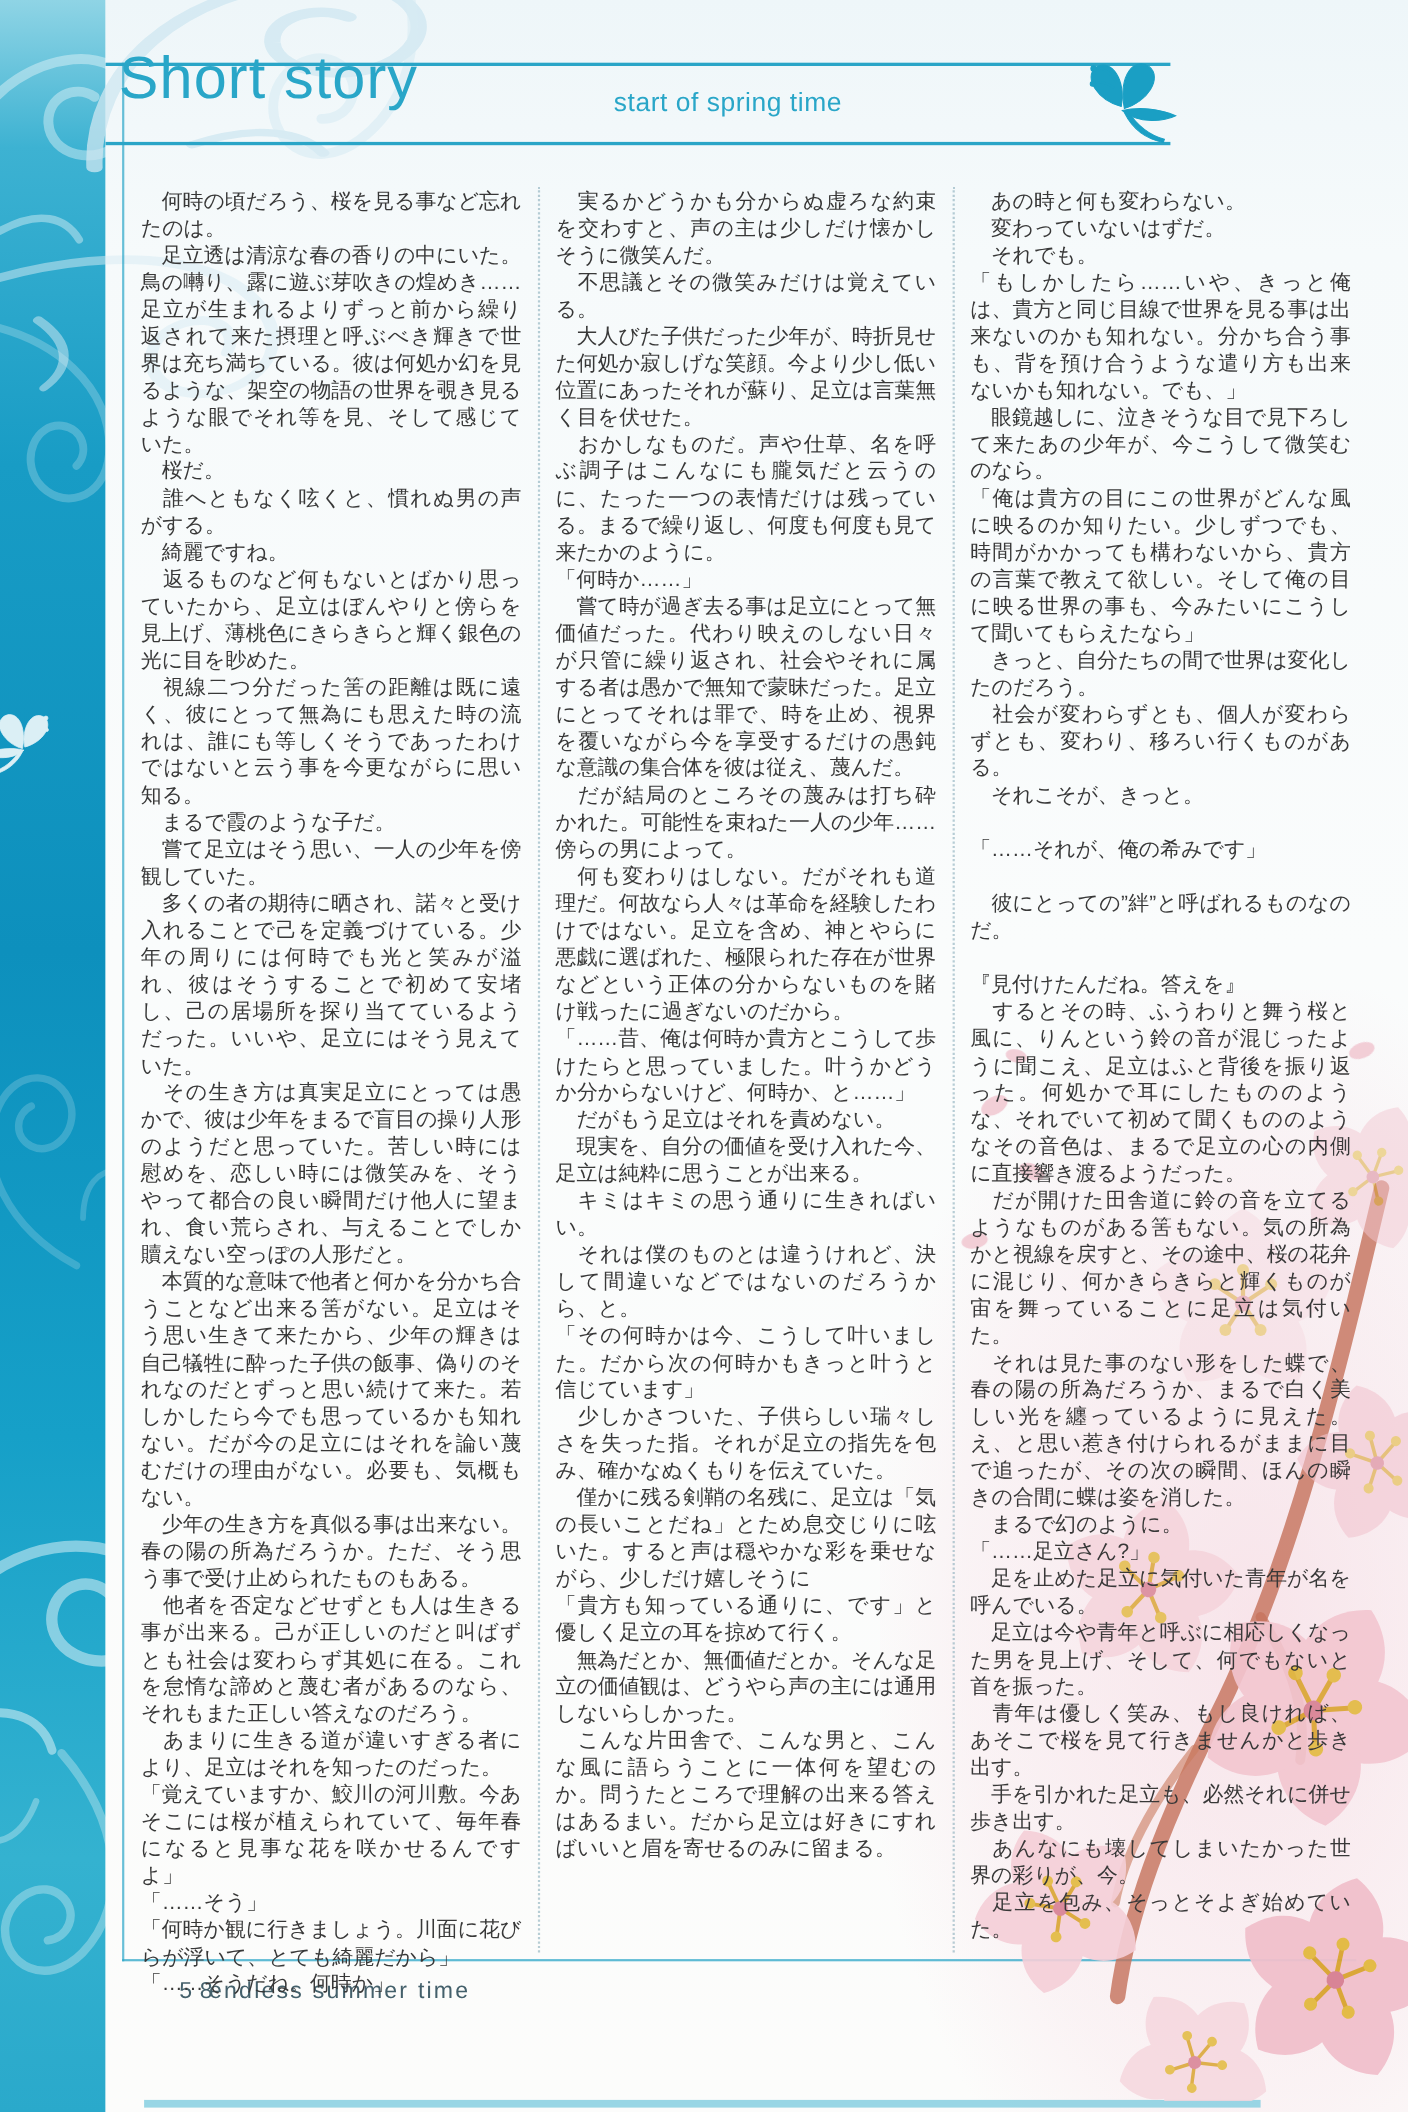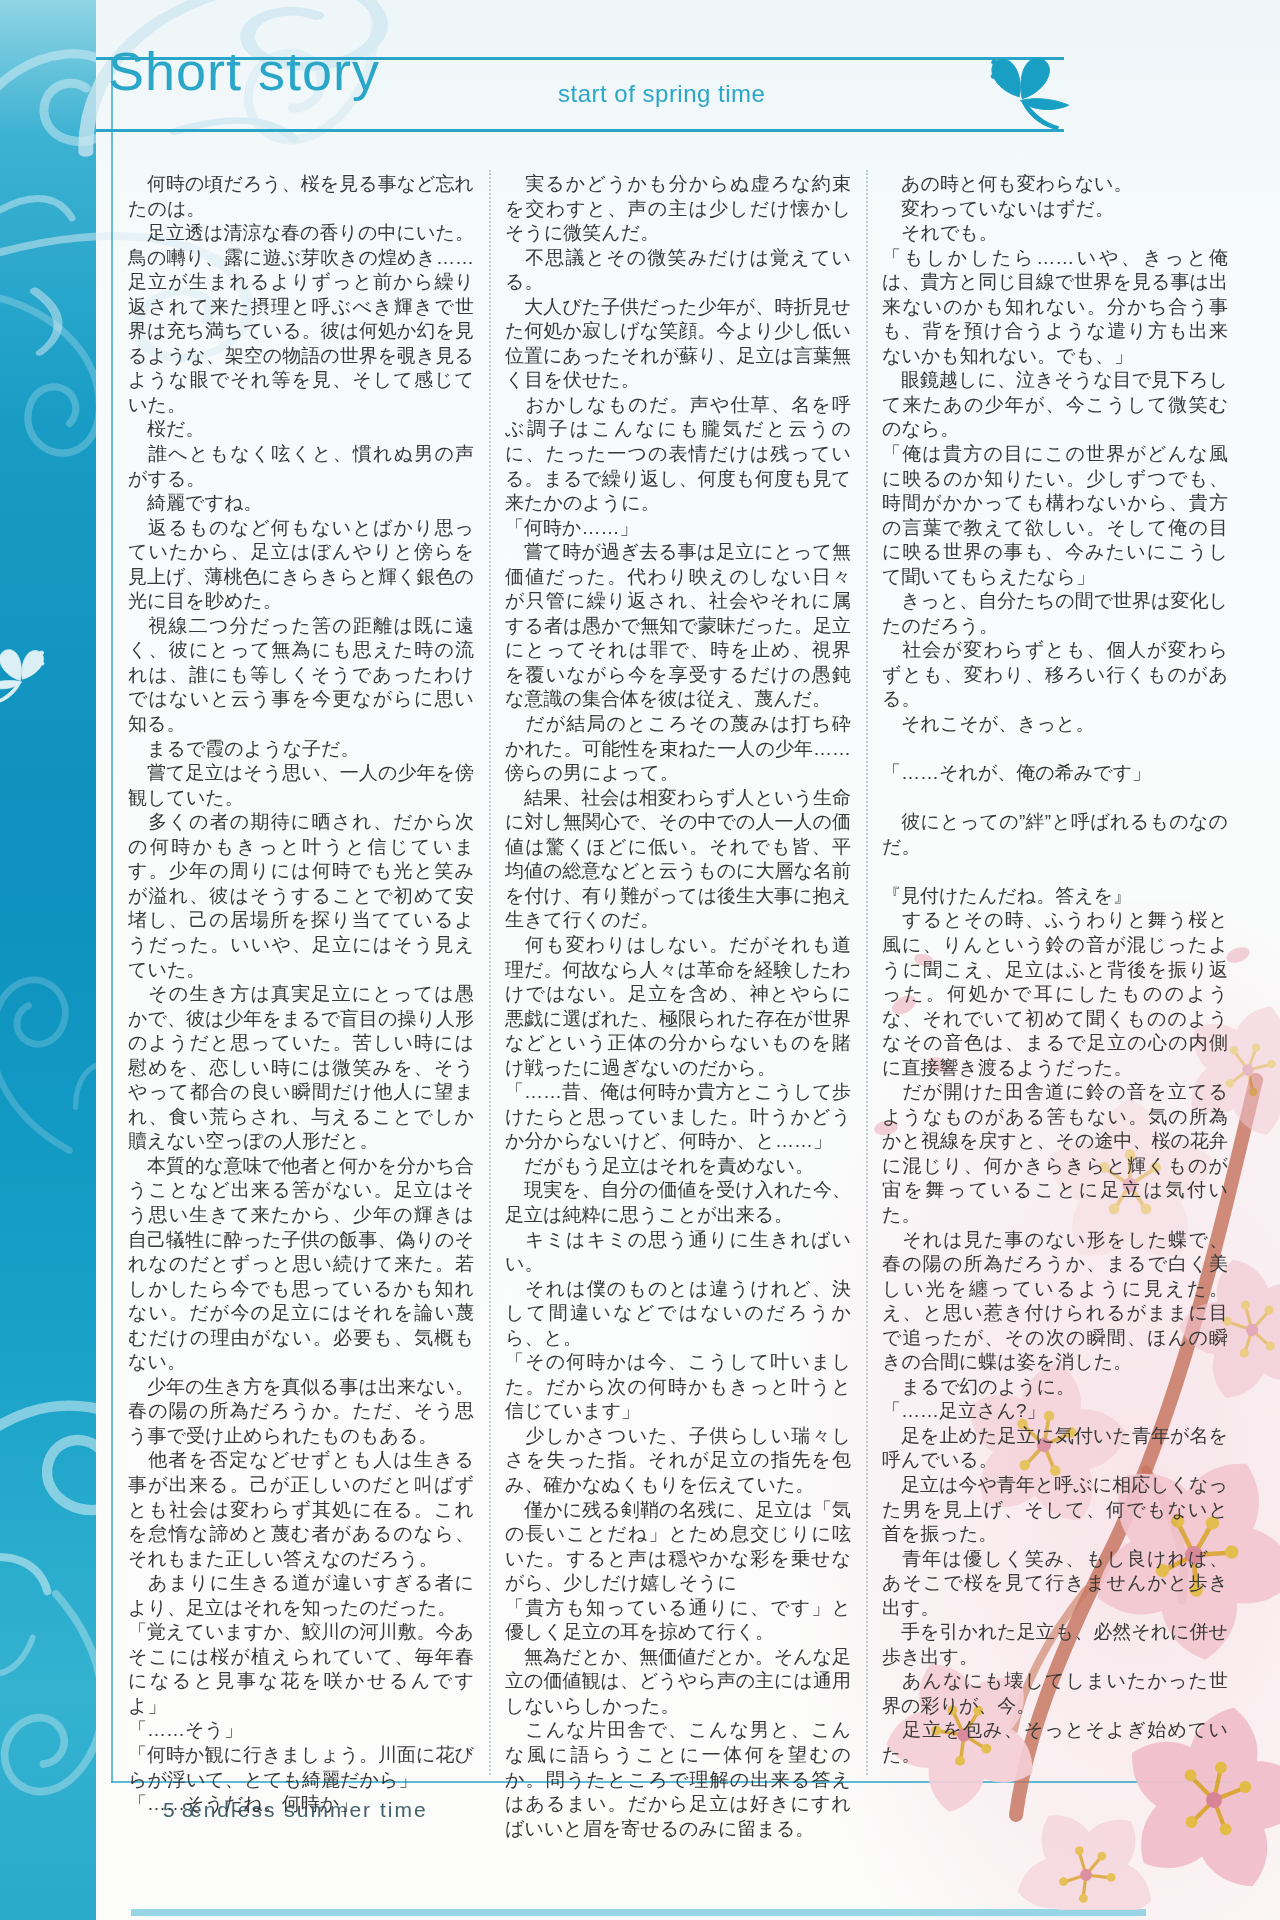--- a/index.html
+++ b/index.html
@@ -190,40 +190,39 @@
     <section class="col">
         <p class="para">　何時の頃だろう、桜を見る事など忘れたのは。</p>
         <p class="para">　足立透は清涼な春の香りの中にいた。鳥の囀り、露に遊ぶ芽吹きの煌めき……足立が生まれるよりずっと前から繰り返されて来た摂理と呼ぶべき輝きで世界は充ち満ちている。彼は何処か幻を見るような、架空の物語の世界を覗き見るような眼でそれ等を見、そして感じていた。</p>
         <p class="para">　桜だ。</p>
         <p class="para">　誰へともなく呟くと、慣れぬ男の声がする。</p>
         <p class="para">　綺麗ですね。</p>
         <p class="para">　返るものなど何もないとばかり思っていたから、足立はぼんやりと傍らを見上げ、薄桃色にきらきらと輝く銀色の光に目を眇めた。</p>
         <p class="para">　視線二つ分だった筈の距離は既に遠く、彼にとって無為にも思えた時の流れは、誰にも等しくそうであったわけではないと云う事を今更ながらに思い知る。</p>
         <p class="para">　まるで霞のような子だ。</p>
         <p class="para">　嘗て足立はそう思い、一人の少年を傍観していた。</p>
-        <p class="para">　多くの者の期待に晒され、だから次の何時かもきっと叶うと信じています。少年の周りには何時でも光と笑みが溢れ、彼はそうすることで初めて安堵し、己の居場所を探り当てているようだった。いいや、足立にはそう見えていた。</p>
+        <p class="para">　多くの者の期待に晒され、諾々と受け入れることで己を定義づけている。少年の周りには何時でも光と笑みが溢れ、彼はそうすることで初めて安堵し、己の居場所を探り当てているようだった。いいや、足立にはそう見えていた。</p>
         <p class="para">　その生き方は真実足立にとっては愚かで、彼は少年をまるで盲目の操り人形のようだと思っていた。苦しい時には慰めを、恋しい時には微笑みを、そうやって都合の良い瞬間だけ他人に望まれ、食い荒らされ、与えることでしか贖えない空っぽの人形だと。</p>
         <p class="para">　本質的な意味で他者と何かを分かち合うことなど出来る筈がない。足立はそう思い生きて来たから、少年の輝きは自己犠牲に酔った子供の飯事、偽りのそれなのだとずっと思い続けて来た。若しかしたら今でも思っているかも知れない。だが今の足立にはそれを論い蔑むだけの理由がない。必要も、気概もない。</p>
         <p class="para">　少年の生き方を真似る事は出来ない。春の陽の所為だろうか。ただ、そう思う事で受け止められたものもある。</p>
         <p class="para">　他者を否定などせずとも人は生きる事が出来る。己が正しいのだと叫ばずとも社会は変わらず其処に在る。これを怠惰な諦めと蔑む者があるのなら、それもまた正しい答えなのだろう。</p>
         <p class="para">　あまりに生きる道が違いすぎる者により、足立はそれを知ったのだった。</p>
         <p class="para">「覚えていますか、鮫川の河川敷。今あそこには桜が植えられていて、毎年春になると見事な花を咲かせるんですよ」</p>
         <p class="para">「……そう」</p>
         <p class="para">「何時か観に行きましょう。川面に花びらが浮いて、とても綺麗だから」</p>
         <p class="para">「……そうだね。何時か」</p>
       </section>
     <section class="col">
         <p class="para">　実るかどうかも分からぬ虚ろな約束を交わすと、声の主は少しだけ懐かしそうに微笑んだ。</p>
         <p class="para">　不思議とその微笑みだけは覚えている。</p>
         <p class="para">　大人びた子供だった少年が、時折見せた何処か寂しげな笑顔。今より少し低い位置にあったそれが蘇り、足立は言葉無く目を伏せた。</p>
         <p class="para">　おかしなものだ。声や仕草、名を呼ぶ調子はこんなにも朧気だと云うのに、たった一つの表情だけは残っている。まるで繰り返し、何度も何度も見て来たかのように。</p>
         <p class="para">「何時か……」</p>
         <p class="para">　嘗て時が過ぎ去る事は足立にとって無価値だった。代わり映えのしない日々が只管に繰り返され、社会やそれに属する者は愚かで無知で蒙昧だった。足立にとってそれは罪で、時を止め、視界を覆いながら今を享受するだけの愚鈍な意識の集合体を彼は従え、蔑んだ。</p>
         <p class="para">　だが結局のところその蔑みは打ち砕かれた。可能性を束ねた一人の少年……傍らの男によって。</p>
-        <p class="para">　結果、社会は相変わらず人という生命に対し無関心で、その中での人一人の価値は驚くほどに低い。それでも皆、平均値の総意などと云うものに大層な名前を付け、有り難がっては後生大事に抱え生きて行くのだ。</p>
         <p class="para">　何も変わりはしない。だがそれも道理だ。何故なら人々は革命を経験したわけではない。足立を含め、神とやらに悪戯に選ばれた、極限られた存在が世界などという正体の分からないものを賭け戦ったに過ぎないのだから。</p>
         <p class="para">「……昔、俺は何時か貴方とこうして歩けたらと思っていました。叶うかどうか分からないけど、何時か、と……」</p>
         <p class="para">　だがもう足立はそれを責めない。</p>
         <p class="para">　現実を、自分の価値を受け入れた今、足立は純粋に思うことが出来る。</p>
         <p class="para">　キミはキミの思う通りに生きればいい。</p>
         <p class="para">　それは僕のものとは違うけれど、決して間違いなどではないのだろうから、と。</p>
         <p class="para">「その何時かは今、こうして叶いました。だから次の何時かもきっと叶うと信じています」</p>
         <p class="para">　少しかさついた、子供らしい瑞々しさを失った指。それが足立の指先を包み、確かなぬくもりを伝えていた。</p>
         <p class="para">　僅かに残る剣鞘の名残に、足立は「気の長いことだね」とため息交じりに呟いた。すると声は穏やかな彩を乗せながら、少しだけ嬉しそうに</p>
         <p class="para">「貴方も知っている通りに、です」と優しく足立の耳を掠めて行く。</p>

